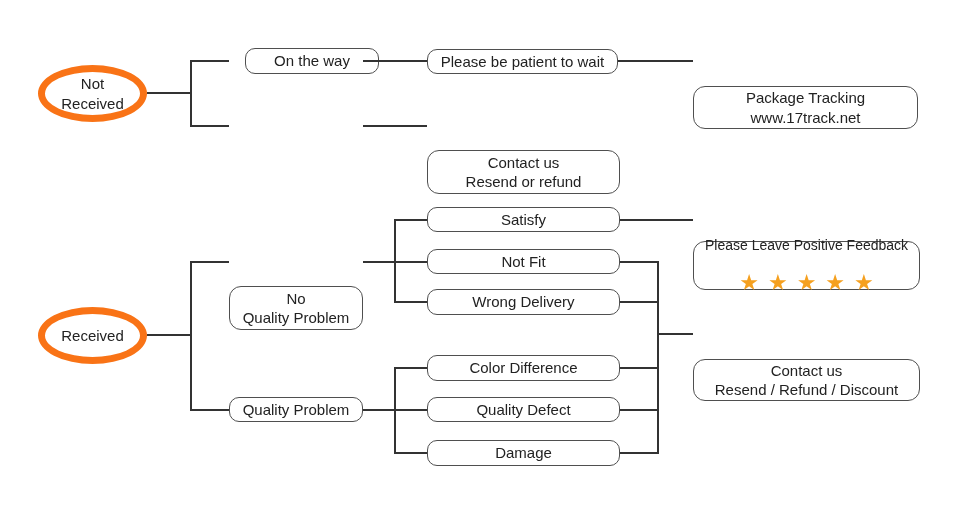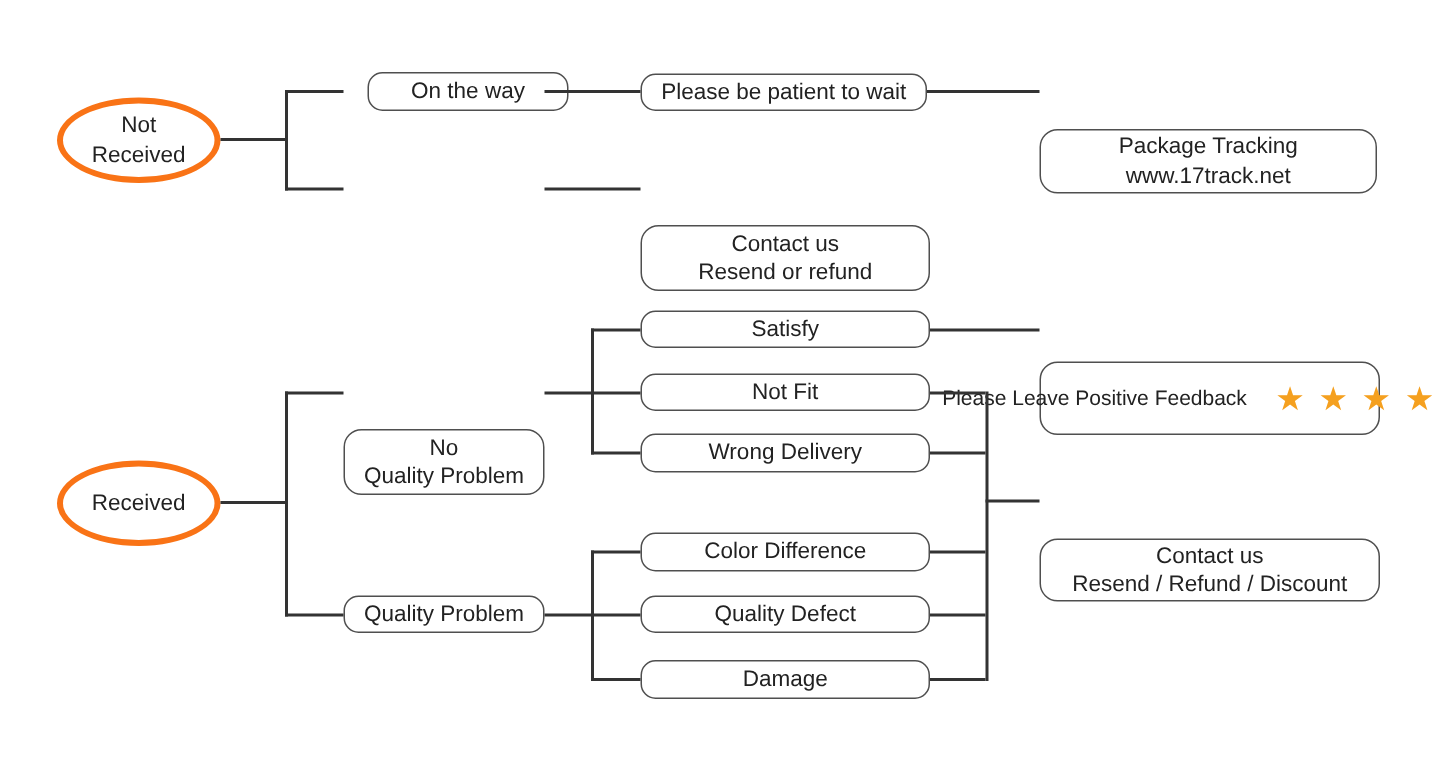--- a/index.html
+++ b/index.html
@@ -22,27 +22,27 @@
     justify-content:center;
     text-align:center;
     font-size:15px;
     line-height:1.3;
     white-space:pre-line;
     color:#222222;
   }
   .big{border-radius:12px;margin-top:46px;}
   .ellipse{
     border-radius:50%;
-    border:4px solid #f97316;
+    border:7px solid #f97316;
   }
   .hline,.vline{position:absolute;background:#333333;}
   .hline{height:1.5px;}
   .vline{width:1.5px;}
   .feedback{
-    flex-direction:row;
+    flex-direction:column;
     justify-content:center;
     gap:19px;
     padding:3px 2px;
   }
   .feedback .fb-title{
     font-size:14px;
     line-height:1.1;
     white-space:nowrap;
   }
   .stars{

